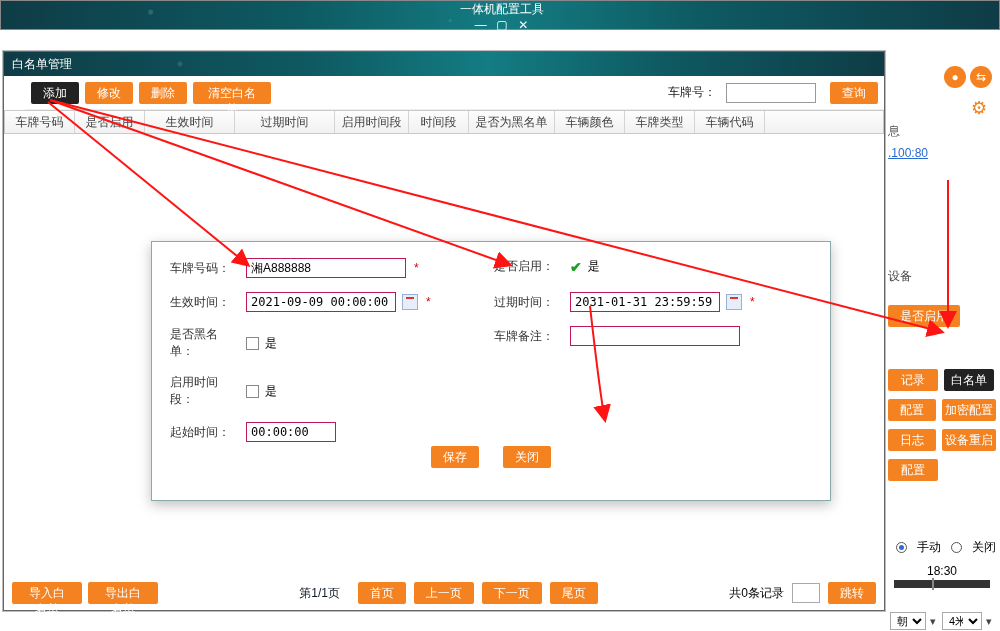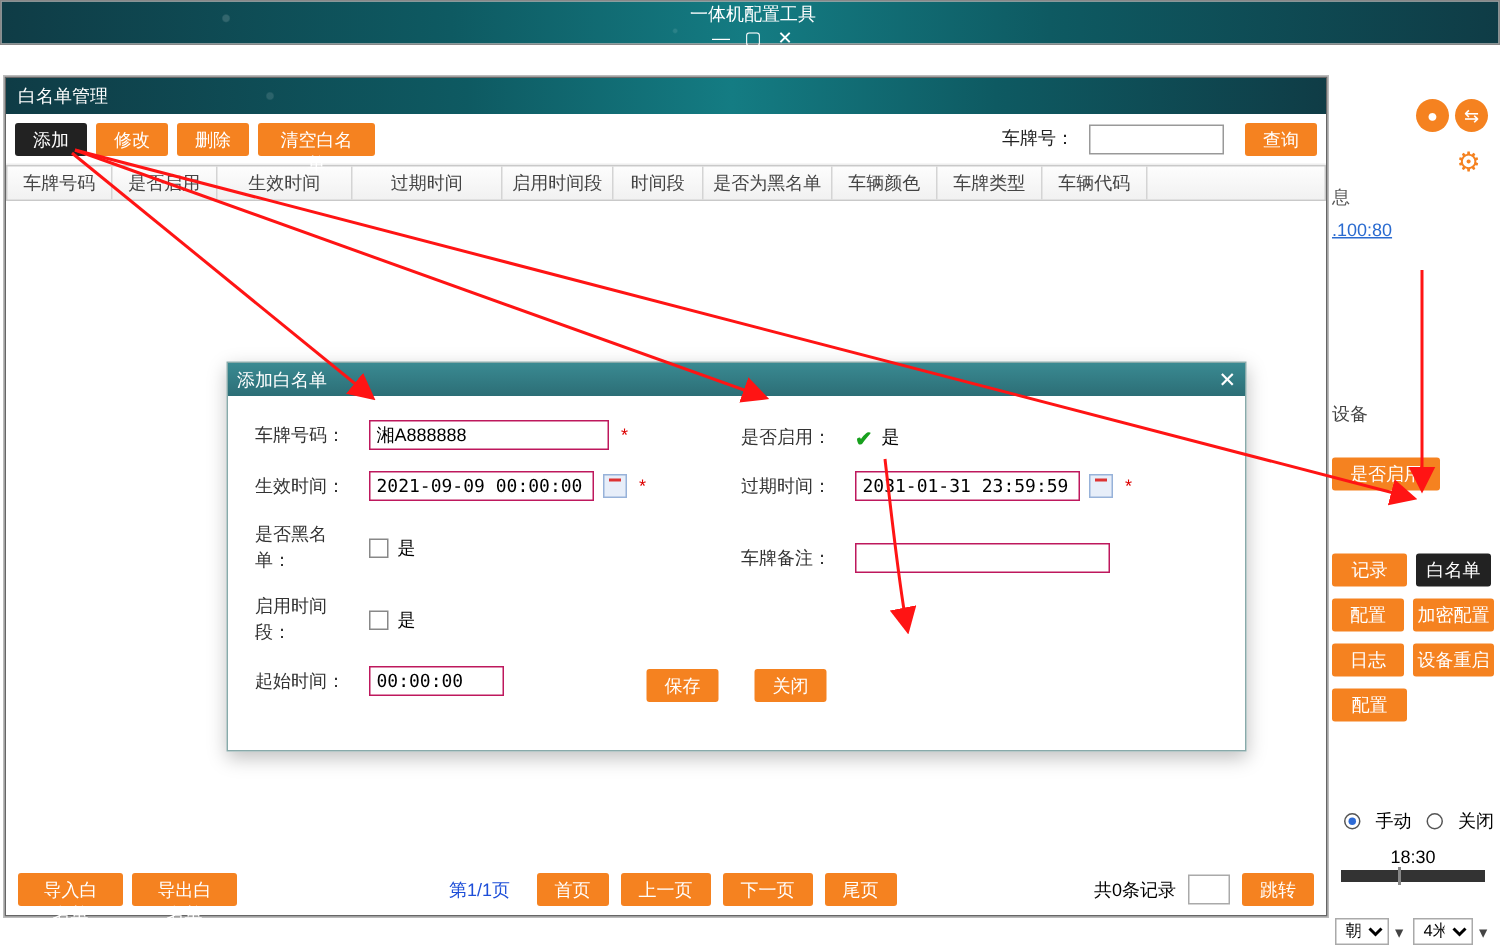--- a/index.html
+++ b/index.html
@@ -46,21 +46,21 @@
   }
   .inner-titlebar {
     height:24px;
     background: radial-gradient(circle at 20% 50%, rgba(255,255,255,.12) 0 2px, transparent 3px),
                 linear-gradient(90deg,#0f3c46,#0e5a62 35%,#147c83 55%,#0e5a62 75%,#0f3c46);
     color:#fff; display:flex; align-items:center; padding:0 8px;
     font-size:12px;
   }
   .toolbar {
     height:34px; display:flex; align-items:center; gap:6px;
-    padding:4px 6px; background:#fff; border-bottom:1px solid #eee;
+    padding:4px 6px; background:#fff; border-bottom:1px solid #eee;margin-left:21px;
   }
   .btn-orange {
     background:#f58220; color:#fff; border:none;
     padding:3px 12px; height:22px; line-height:16px; cursor:pointer;
     font-size:12px; border-radius:2px;
   }
   .btn-black { background:#222; color:#fff; border:none; padding:3px 12px; height:22px; font-size:12px; border-radius:2px; cursor:pointer;}
   .spacer { flex:1; }
   .lbl { font-size:12px; color:#222; margin-right:4px;}
   .txt {
@@ -75,42 +75,42 @@
   .grid-head > div { border-right:1px solid #d4d4d4; display:flex; align-items:center; justify-content:center; padding:0 4px; white-space:nowrap;}
   .grid-body { height:418px; background:#fff; }
 
   .footer {
     position:absolute; bottom:6px; left:0; right:0;
     display:flex; align-items:center;
     padding:0 8px; gap:6px; font-size:12px;
   }
   .footer .mid { flex:1; text-align:center; display:flex; justify-content:center; align-items:center; gap:8px;}
   .footer .right { display:flex; align-items:center; gap:8px;justify-content:center;}
-  .page-info { color:#1d4ed8; min-width:60px; text-align:center;}
+  .page-info { color:#0f172a; min-width:60px; text-align:center;}
   .small-input{ width:28px; height:20px; border:1px solid #aaa; font-size:12px; text-align:center;}
 
   
   .dlg {
     position:absolute;
     left:150px; top:210px;
     width:680px; height:260px;
     border:1px solid #8aa;
     background:#fff;
     box-shadow:0 4px 12px rgba(0,0,0,.25);
     z-index:5;
   }
   .dlg-title {
     height:22px;
     background:linear-gradient(180deg,#3a8a92,#2c6e76);
     color:#fff; display:flex; align-items:center; justify-content:space-between;
     padding:0 6px; font-size:12px;
   }
   .dlg-close { cursor:pointer; font-size:14px; line-height:14px; }
   .dlg-body { padding:16px 18px 10px 18px; }
-  .dlg-row { display:flex; align-items:flex-end; margin-bottom:14px; gap:6px;}
+  .dlg-row { display:flex; align-items:flex-start; margin-bottom:14px; gap:6px;}
   .dlg-row .col { display:flex; align-items:center; gap:6px; width:50%;}
   .dlg-lbl { width:70px; color:#333; text-align:left; font-size:12px;}
   .dlg-input { border:1px solid #be185d; height:20px; padding:1px 4px; font-size:12px; }
   .req { color:#d00; margin-left:2px;}
   .chk { display:inline-flex; align-items:center; gap:6px; font-size:12px;}
   .chk .box { width:13px;height:13px;border:1px solid #888;background:#fff; display:inline-block;}
   .chk .check { color:#17a01d; font-weight:bold; font-size:14px; line-height:12px; }
   .cal { display:inline-block; width:16px; height:16px; background:#e7eef9; border:1px solid #97b2d9; position:relative;}
   .cal::after{content:""; position:absolute; top:2px; left:3px; width:8px; height:2px; background:#d33;}
   .dlg-foot { display:flex; justify-content:center; gap:24px; position:absolute; bottom:32px; left:0; right:0;}
@@ -248,24 +248,20 @@
       </div>
       <div class="right">
         <span>共0条记录</span>
         <input class="small-input" style="">
         <button class="btn-orange">跳转</button>
       </div>
     </div>
   </div>
 
   <div class="dlg">
-    <div class="dlg-title">
-      <span>添加白名单</span>
-      <span class="dlg-close">✕</span>
-    </div>
     <div class="dlg-body">
       <div class="dlg-row">
         <div class="col">
           <span class="dlg-lbl">车牌号码：</span>
           <input class="dlg-input" style="width: 160px;" value="湘A888888">
           <span class="req">*</span>
         </div>
         <div class="col">
           <span class="dlg-lbl">是否启用：</span>
           <span class="chk">

